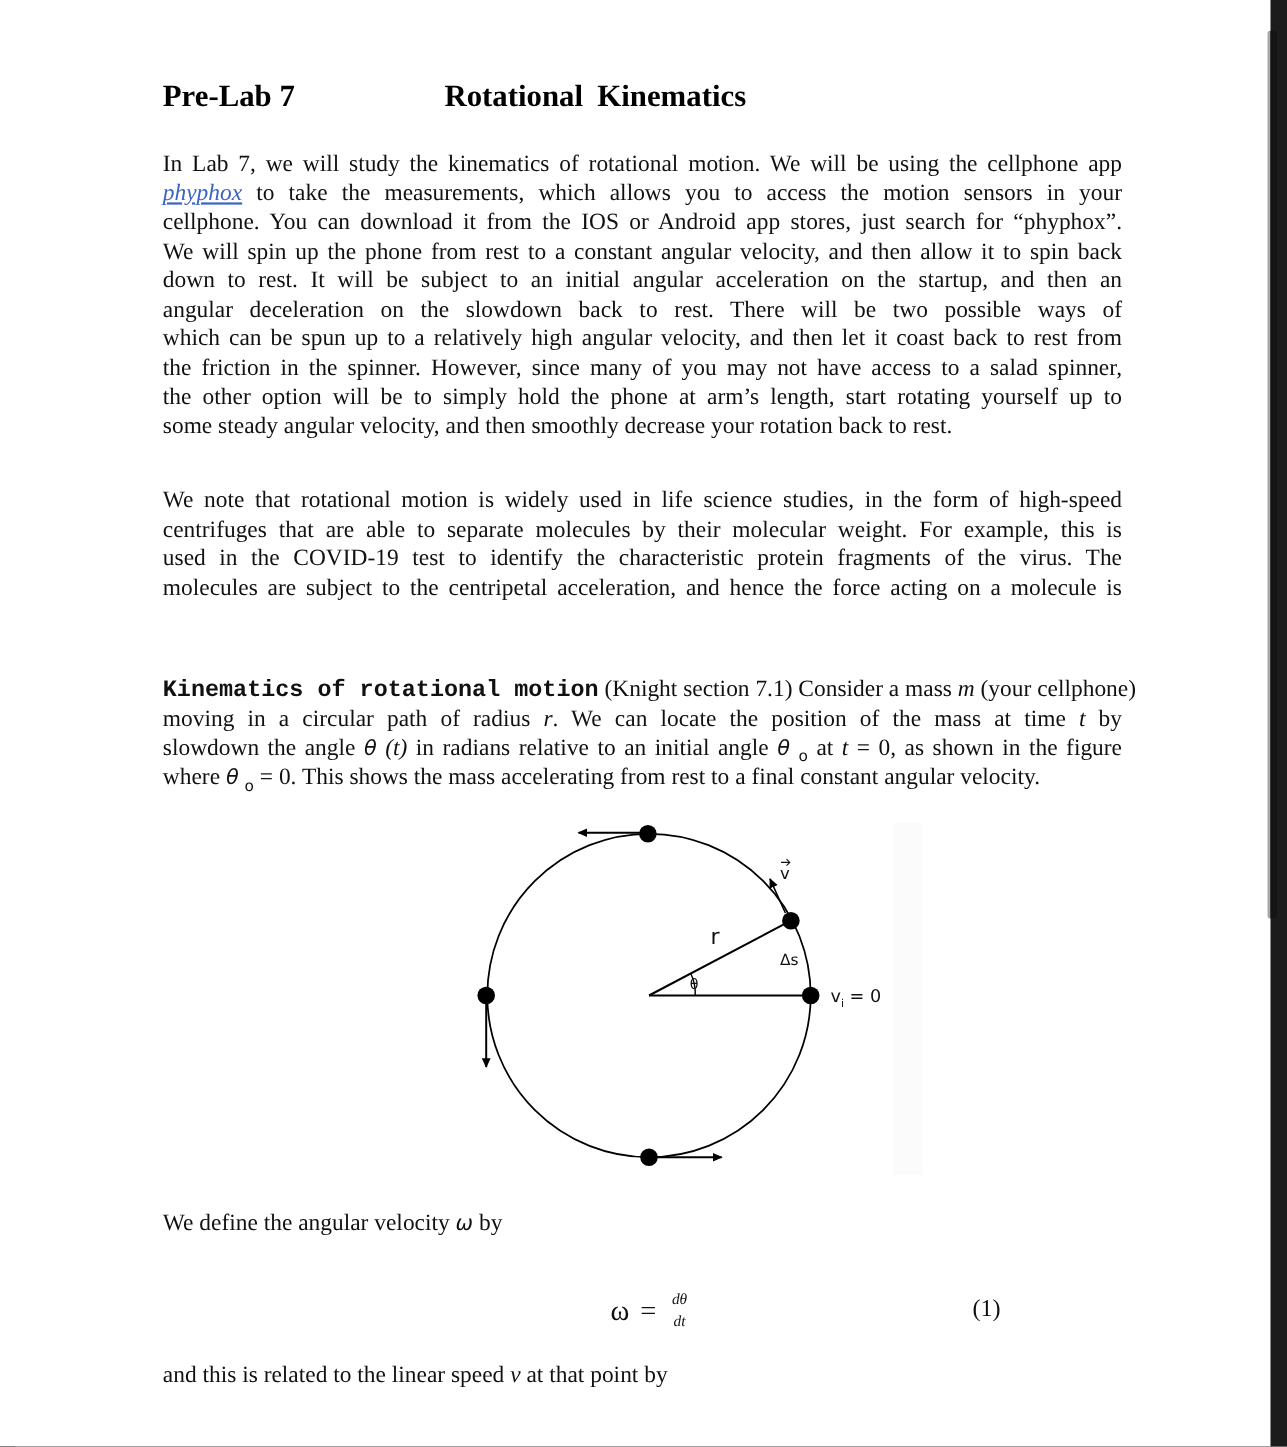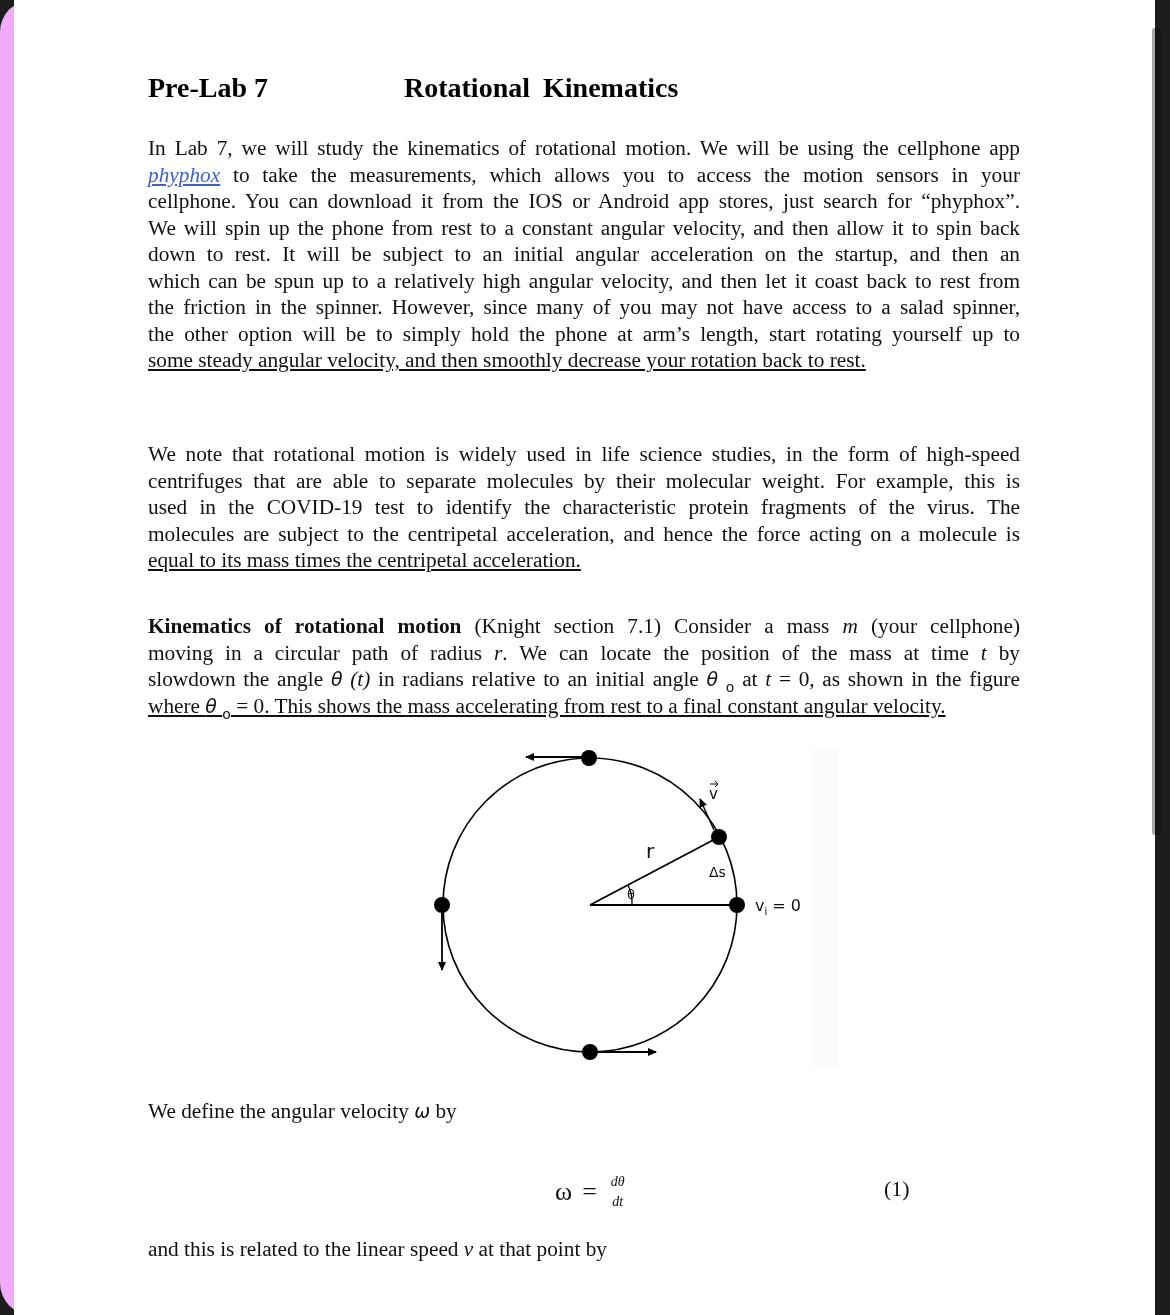--- a/index.html
+++ b/index.html
@@ -7,22 +7,21 @@
       padding: 0;
       width: 1170px;
       height: 1315px;
       overflow: hidden;
       background: #1c1c1c;
     }
     .viewer {
       position: relative;
       width: 1170px;
       height: 1315px;
-      background: #f0abfc;
-      border-radius: 32px;
+      background: #ffffff;
     }
     .page {
       position: absolute;
       left: 14px;
       top: 0;
       width: 1141px;
       height: 1315px;
       background: #ffffff;
     }
     .scrollbar-track {
@@ -69,29 +68,28 @@
     }
     .para .line {
       display: block;
       text-align: justify;
       text-align-last: justify;
       white-space: nowrap;
       height: 26.5px;
     }
     .para .line.last {
       text-align-last: left;
-      text-decoration: underline;
     }
     .link {
       color: #3b62c4;
       font-style: italic;
       text-decoration: underline;
       cursor: pointer;
     }
-    .b { font-weight: bold; }
+    .b { font-weight: bold; font-family: Liberation Mono, monospace; }
     .i { font-style: italic; }
     .sym {
       font-family: "DejaVu Sans", sans-serif;
       font-style: italic;
       font-size: 19px;
     }
     .sub0 {
       font-family: "DejaVu Sans", sans-serif;
       font-size: 14px;
       position: relative;
@@ -161,32 +159,32 @@
     <span class="t1">Pre-Lab 7</span>
     <span class="t2">Rotational Kinematics</span>
   </div>
 
   <div class="para" style="top:135px;">
     <span class="line"><span>In Lab 7, we will study the kinematics of rotational motion.  We will be using the cellphone app</span></span>
     <span class="line"><span class="link">phyphox</span><span> to take the measurements, which allows you to access the motion sensors in your</span></span>
     <span class="line"><span>cellphone.  You can download it from the IOS or Android app stores, just search for “phyphox”.</span></span>
     <span class="line"><span>We will spin up the phone from rest to a constant angular velocity, and then allow it to spin back</span></span>
     <span class="line"><span>down to rest.  It will be subject to an initial angular acceleration on the startup, and then an</span></span>
+    <span class="line"><span>angular deceleration on the slowdown back to rest.  There will be two possible ways of</span></span>
     <span class="line"><span>which can be spun up to a relatively high angular velocity, and then let it coast back to rest from</span></span>
     <span class="line"><span>the friction in the spinner.  However, since many of you may not have access to a salad spinner,</span></span>
     <span class="line"><span>the other option will be to simply hold the phone at arm’s length, start rotating yourself up to</span></span>
     <span class="line last"><span>some steady angular velocity, and then smoothly decrease your rotation back to rest.</span></span>
   </div>
 
   <div class="para" style="top:441px;">
     <span class="line">We note that rotational motion is widely used in life science studies, in the form of high-speed</span>
     <span class="line">centrifuges that are able to separate molecules by their molecular weight.  For example, this is</span>
     <span class="line">used in the COVID-19 test to identify the characteristic protein fragments of the virus.  The</span>
     <span class="line">molecules are subject to the centripetal acceleration, and hence the force acting on a molecule is</span>
-    <span class="line last">equal to its mass times the centripetal acceleration.</span>
   </div>
 
   <div class="para" style="top:613px;">
     <span class="line"><span class="b">Kinematics of rotational motion</span><span>  (Knight section 7.1)  Consider a mass </span><span class="i">m</span><span> (your cellphone)</span></span>
     <span class="line"><span>moving in a circular path of radius </span><span class="i">r</span><span>.   We can locate the position of the mass at time </span><span class="i">t</span><span> by</span></span>
     <span class="line"><span>slowdown the angle </span><span class="sym">θ</span><span class="i"> (t)</span><span> in radians relative to an initial angle </span><span class="sym">θ</span> <span class="sub0">o</span><span> at </span><span class="i">t</span><span> = 0, as shown in the figure</span></span>
     <span class="line last"><span>where </span><span class="sym">θ</span> <span class="sub0">o</span><span> = 0.  This shows the mass accelerating from rest to a final constant angular velocity.</span></span>
   </div>
 
   <div class="figure">

